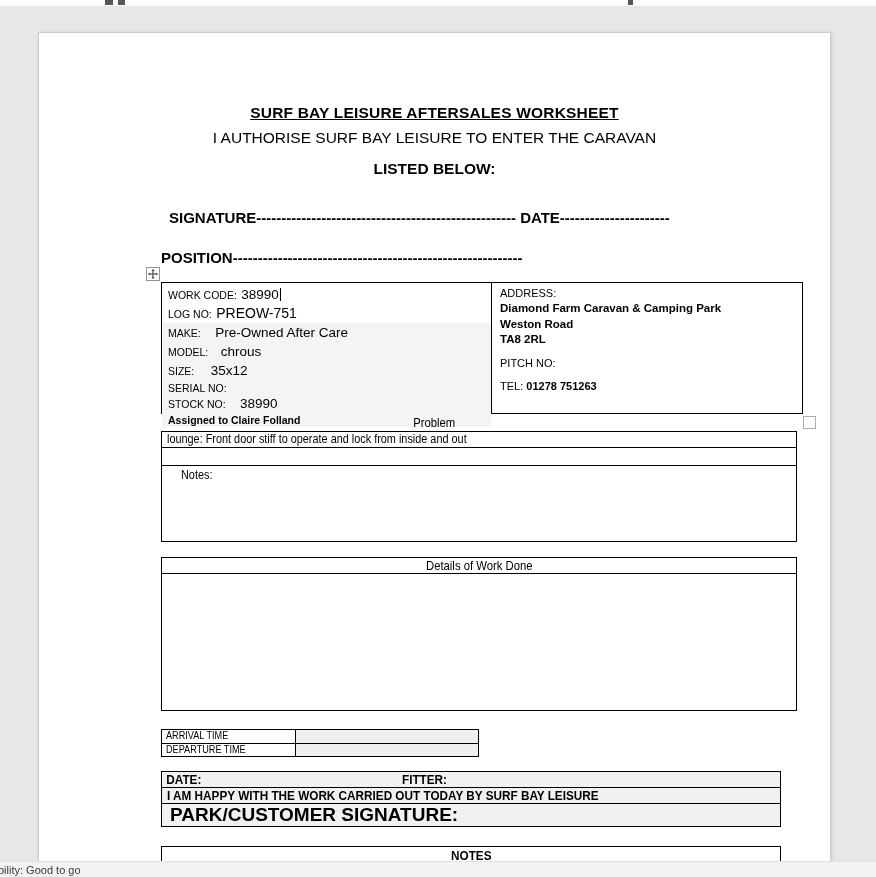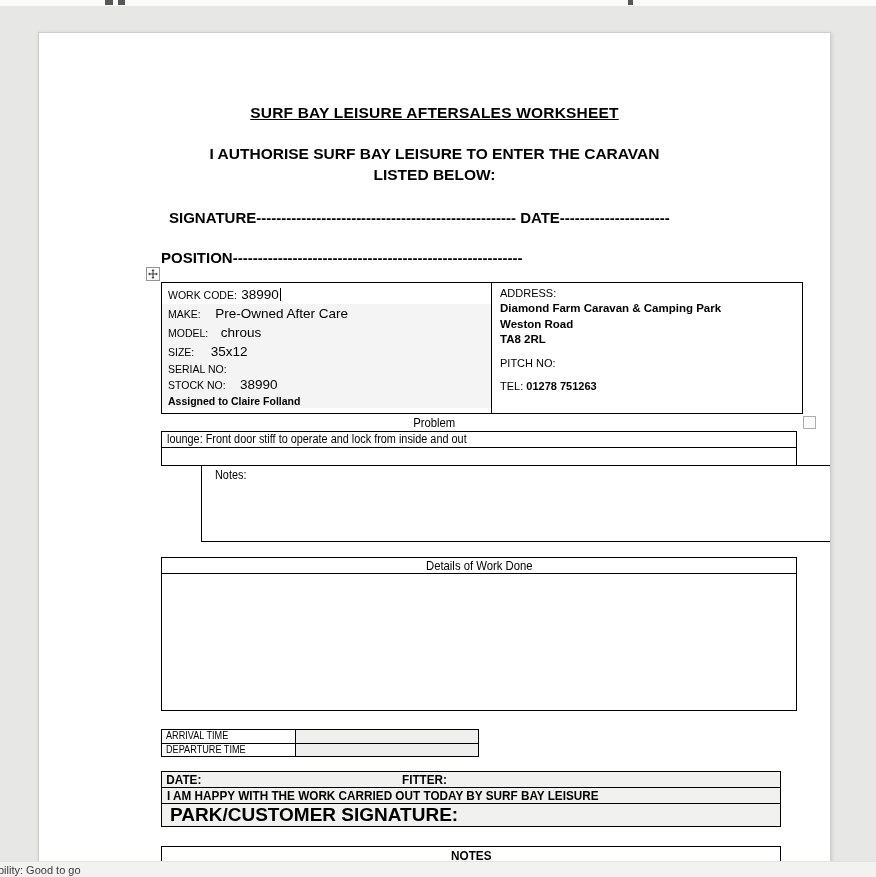--- a/index.html
+++ b/index.html
@@ -11,22 +11,22 @@
   .page { position:absolute; left:38px; top:26px; width:793px; height:835px;
           background:#ffffff; border:1px solid #cdcdcd; box-shadow:1px 1px 4px rgba(0,0,0,.12);
           overflow:hidden; }
   .abs { position:absolute; }
   .ctr { width:100%; text-align:center; }
   .b { font-weight:bold; }
   .narrow { display:inline-block; transform:scaleX(.87); transform-origin:0 50%; white-space:nowrap; }
   .narrowc { display:inline-block; transform:scaleX(.87); transform-origin:50% 50%; white-space:nowrap; }
 
   .doc-title { top:71px; font-size:15.5px; font-weight:bold; text-decoration:underline; letter-spacing:.2px; }
-  .auth1 { top:112px; font-size:15.5px; font-weight:bold; }
-  .auth2 { top:133px; font-size:15.5px; font-weight:bold; }
+  .auth1 { top:96px; font-size:15.5px; font-weight:normal; }
+  .auth2 { top:127px; font-size:15.5px; font-weight:bold; }
   .sigline { left:130px; top:176px; font-size:15px; font-weight:bold; white-space:nowrap; }
   .posline { left:122px; top:216px; font-size:15px; font-weight:bold; white-space:nowrap; }
 
   .move-handle { left:107px; top:234px; width:14px; height:14px; border:1px solid #949494;
                  background:#fdfdfd; display:flex; align-items:center; justify-content:center; }
   .resize-handle { left:764px; top:383px; width:13px; height:13px; border:1px solid #adadad; background:#fbfbfb; }
   .t1 { left:122px; top:249px; width:642px; height:132px; border:1.5px solid #000; display:flex; }
   .t1-left { width:330px; border-right:1.5px solid #000; padding-top:2px; }
   .t1-right { flex:1; padding:3px 8px; }
   .fline { padding-left:6px; white-space:nowrap; }
@@ -35,21 +35,21 @@
   .shaded { background:#f4f4f4; }
   .cursor { display:inline-block; width:1px; height:13px; background:#000; vertical-align:-2px; margin-left:1px; }
   .addr-label { font-size:11px; line-height:15px; }
   .addr-line { font-size:11.5px; font-weight:bold; line-height:15.5px; }
 
   .prob-label { top:382px; font-size:13px; }
   .box { border:1.5px solid #000; }
   .prob-table { left:122px; top:398px; width:636px; }
   .prob-row1 { height:16px; border-bottom:1.5px solid #000; font-size:12.5px; padding-left:5px; line-height:15px; }
   .prob-row2 { height:17px; }
-  .notes-box { left:122px; top:432px; width:636px; height:77px; font-size:12.5px; padding:2px 13px;margin-left:40px; }
+  .notes-box { left:122px; top:432px; width:636px; height:77px; font-size:12.5px; padding:2px 19px; }
 
   .details-table { left:122px; top:524px; width:636px; }
   .details-head { height:16px; border-bottom:1.5px solid #000; text-align:center; font-size:13px; line-height:15px; }
   .details-body { height:136px; }
 
   .arr-table { left:122px; top:696px; width:318px; }
   .arr-row { display:flex; height:13px; }
   .arr-row + .arr-row { border-top:1px solid #000; }
   .arr-l { width:134px; border-right:1px solid #000; font-size:10.5px; line-height:11px; padding-left:4px; }
   .arr-r { flex:1; background:#efefee; }
@@ -94,20 +94,24 @@
       <svg width="10" height="10" viewBox="0 0 10 10">
         <path d="M5 0 L6.6 2.1 H5.55 V4.45 H7.9 V3.4 L10 5 L7.9 6.6 V5.55 H5.55 V7.9 H6.6 L5 10 L3.4 7.9 H4.45 V5.55 H2.1 V6.6 L0 5 L2.1 3.4 V4.45 H4.45 V2.1 H3.4 Z" fill="#3f3f3f"></path>
       </svg>
     </div>
 
     <div class="abs t1">
       <div class="t1-left">
         <div class="fline" style="line-height:17px;">
           <span class="flabel">WORK CODE:</span>
           <span class="fval">38990</span><span class="cursor"></span>
+        </div>
+        <div class="fline" style="line-height:17px;">
+          <span class="flabel">LOG NO:</span>
+          <span class="fval" style="font-size:14px;">PREOW-751</span>
         </div>
         <div class="shaded">
           <div class="fline" style="line-height:17px;">
             <span class="flabel">MAKE:</span>
             <span class="fval" style="margin-left:10px;">Pre-Owned After Care</span>
           </div>
           <div class="fline" style="line-height:18px;">
             <span class="flabel">MODEL:</span>
             <span class="fval" style="margin-left:8px;">chrous</span>
           </div>

